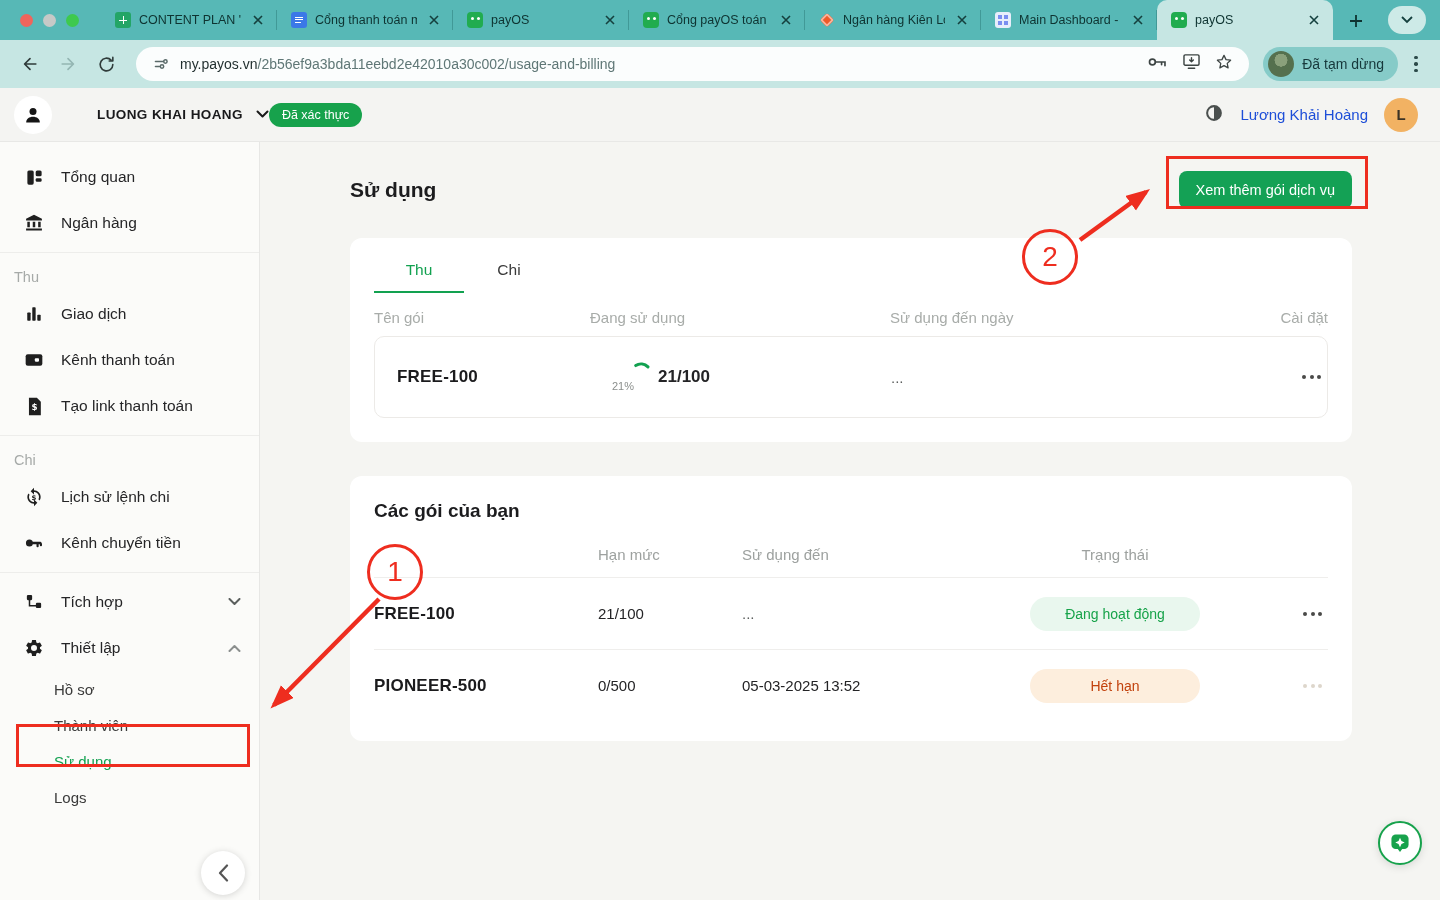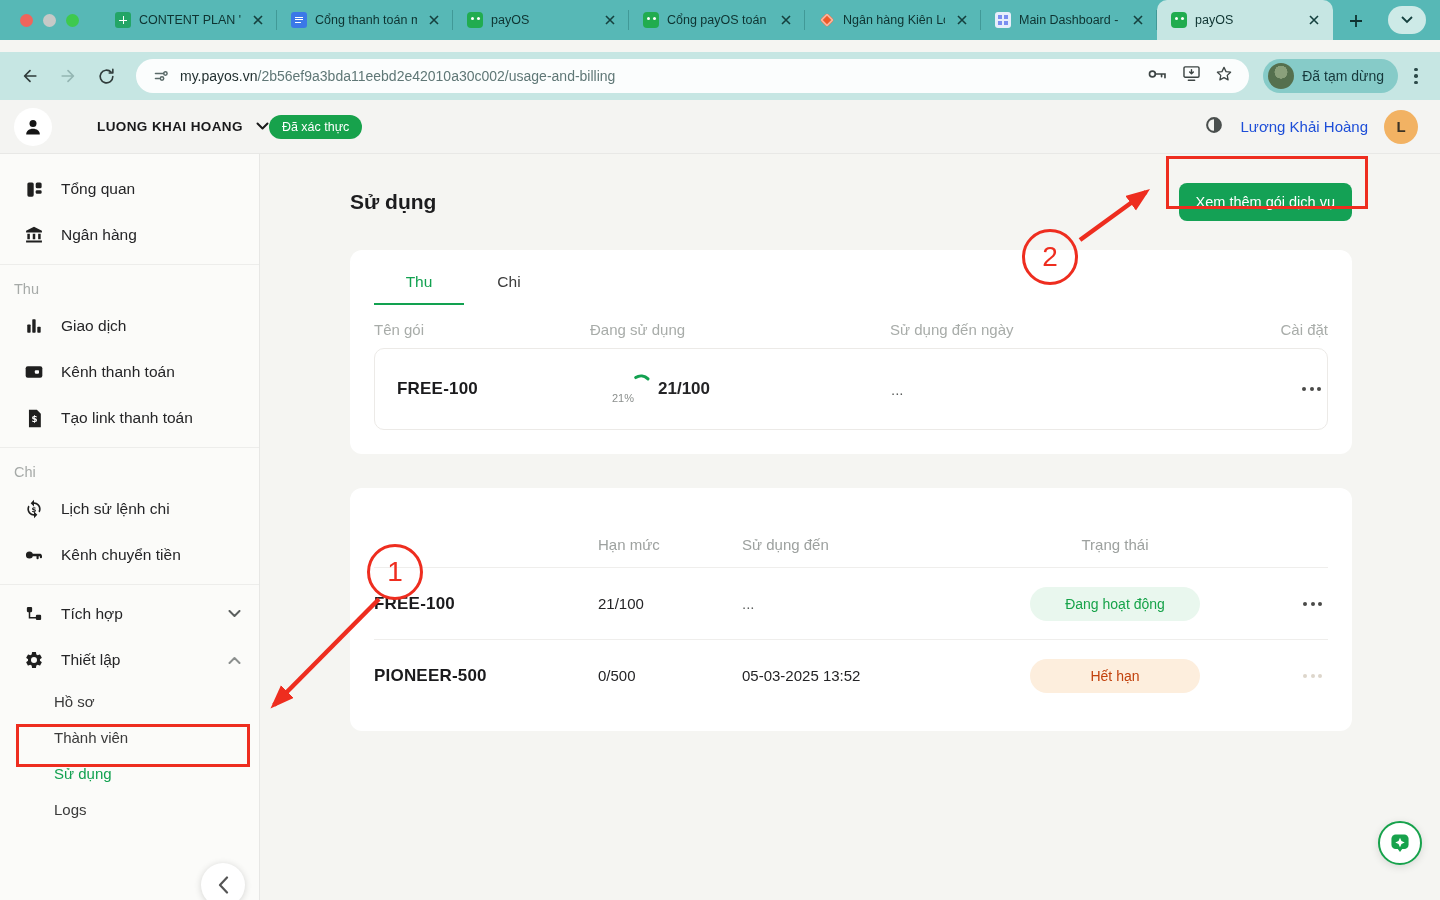--- a/index.html
+++ b/index.html
@@ -22,21 +22,21 @@
      background:linear-gradient(#fff,#fff) 0 0/8px 1.4px no-repeat, linear-gradient(#fff,#fff) 0 2.8px/8px 1.4px no-repeat, linear-gradient(#fff,#fff) 0 5.6px/6px 1.4px no-repeat; }
   .fav-payos { background:#21ac4f; border-radius:4px; } .fav-payos::after{ content:""; position:absolute; left:3.5px; top:5px; width:3px; height:3px; background:#fff; border-radius:50%; box-shadow:6px 0 0 #fff; }
   .fav-kienlong { background:transparent; } .fav-kienlong::after{ content:""; position:absolute; left:3px; top:3px; width:10px; height:10px; background:#f05a28; transform:rotate(45deg); border-radius:2px; box-shadow:inset 0 0 0 2px #f8b29a; }
   .fav-dash { background:#e8eefb; } .fav-dash::after{ content:""; position:absolute; left:3px; top:3px; width:10px; height:10px;
      background:linear-gradient(#7b8ff0,#7b8ff0) 0 0/4px 4px no-repeat, linear-gradient(#7b8ff0,#7b8ff0) 6px 0/4px 4px no-repeat, linear-gradient(#7b8ff0,#7b8ff0) 0 6px/4px 4px no-repeat, linear-gradient(#7b8ff0,#7b8ff0) 6px 6px/4px 4px no-repeat; }
   .tab-close { width:18px; height:18px; display:flex; align-items:center; justify-content:center; border-radius:50%; flex:0 0 auto; }
   .newtab-btn { width:30px; height:30px; margin:0 0 4px 8px; display:flex; align-items:center; justify-content:center; border-radius:50%; }
   .tabstrip-spacer { flex:1; }
   .tabsearch-pill { width:38px; height:28px; background:#cdeae7; border-radius:14px; margin:0 14px 6px 0; display:flex; align-items:center; justify-content:center; }
 
-  .toolbar { height:48px; background:#c6e6e3; display:flex; align-items:center; padding:0 12px 0 14px; gap:6px;margin-top:12px; }
+  .toolbar { height:48px; background:#c6e6e3; display:flex; align-items:center; padding:0 12px 0 14px; gap:6px; }
   .nav-ic { width:32px; height:32px; display:flex; align-items:center; justify-content:center; border-radius:50%; flex:0 0 auto; }
   .omnibox { flex:1; height:34px; background:#fbfdfd; border-radius:17px; display:flex; align-items:center; padding:0 10px 0 12px; margin:0 8px; min-width:0; }
   .site-info { width:26px; height:26px; display:flex; align-items:center; justify-content:center; flex:0 0 auto; }
   .url { flex:1; font-size:14px; color:#5f7776; white-space:nowrap; overflow:hidden; margin-left:6px; }
   .url .domain { color:#1f2d2d; }
   .omni-right { display:flex; align-items:center; gap:14px; padding-right:6px; }
   .profile-chip { height:34px; background:#86cbc8; border-radius:17px; display:flex; align-items:center; gap:8px; padding:0 14px 0 5px; flex:0 0 auto; }
   .profile-chip .pimg { width:26px; height:26px; border-radius:50%; background:radial-gradient(circle at 50% 35%, #8aa07b 0 30%, #55704e 31% 100%); }
   .profile-chip span { font-size:14px; color:#16383b; font-weight:500; white-space:nowrap; }
   .kebab { display:flex; flex-direction:column; gap:3px; width:24px; align-items:center; }
@@ -438,20 +438,21 @@
         <span class="muted-cell">...</span>
         <span class="dots-h">
             <i></i>
             <i></i>
             <i></i>
           </span>
       </div>
     </section>
 
     <section class="card card2">
+      <h2 class="card2-title">Các gói của bạn</h2>
       <div class="grid2 thead2">
         <span></span>
         <span>Hạn mức</span>
         <span>Sử dụng đến</span>
         <span class="c-center">Trạng thái</span>
         <span></span>
           <span></span>
       </div>
       <div class="grid2 trow">
         <span class="pkg-name">FREE-100</span>

